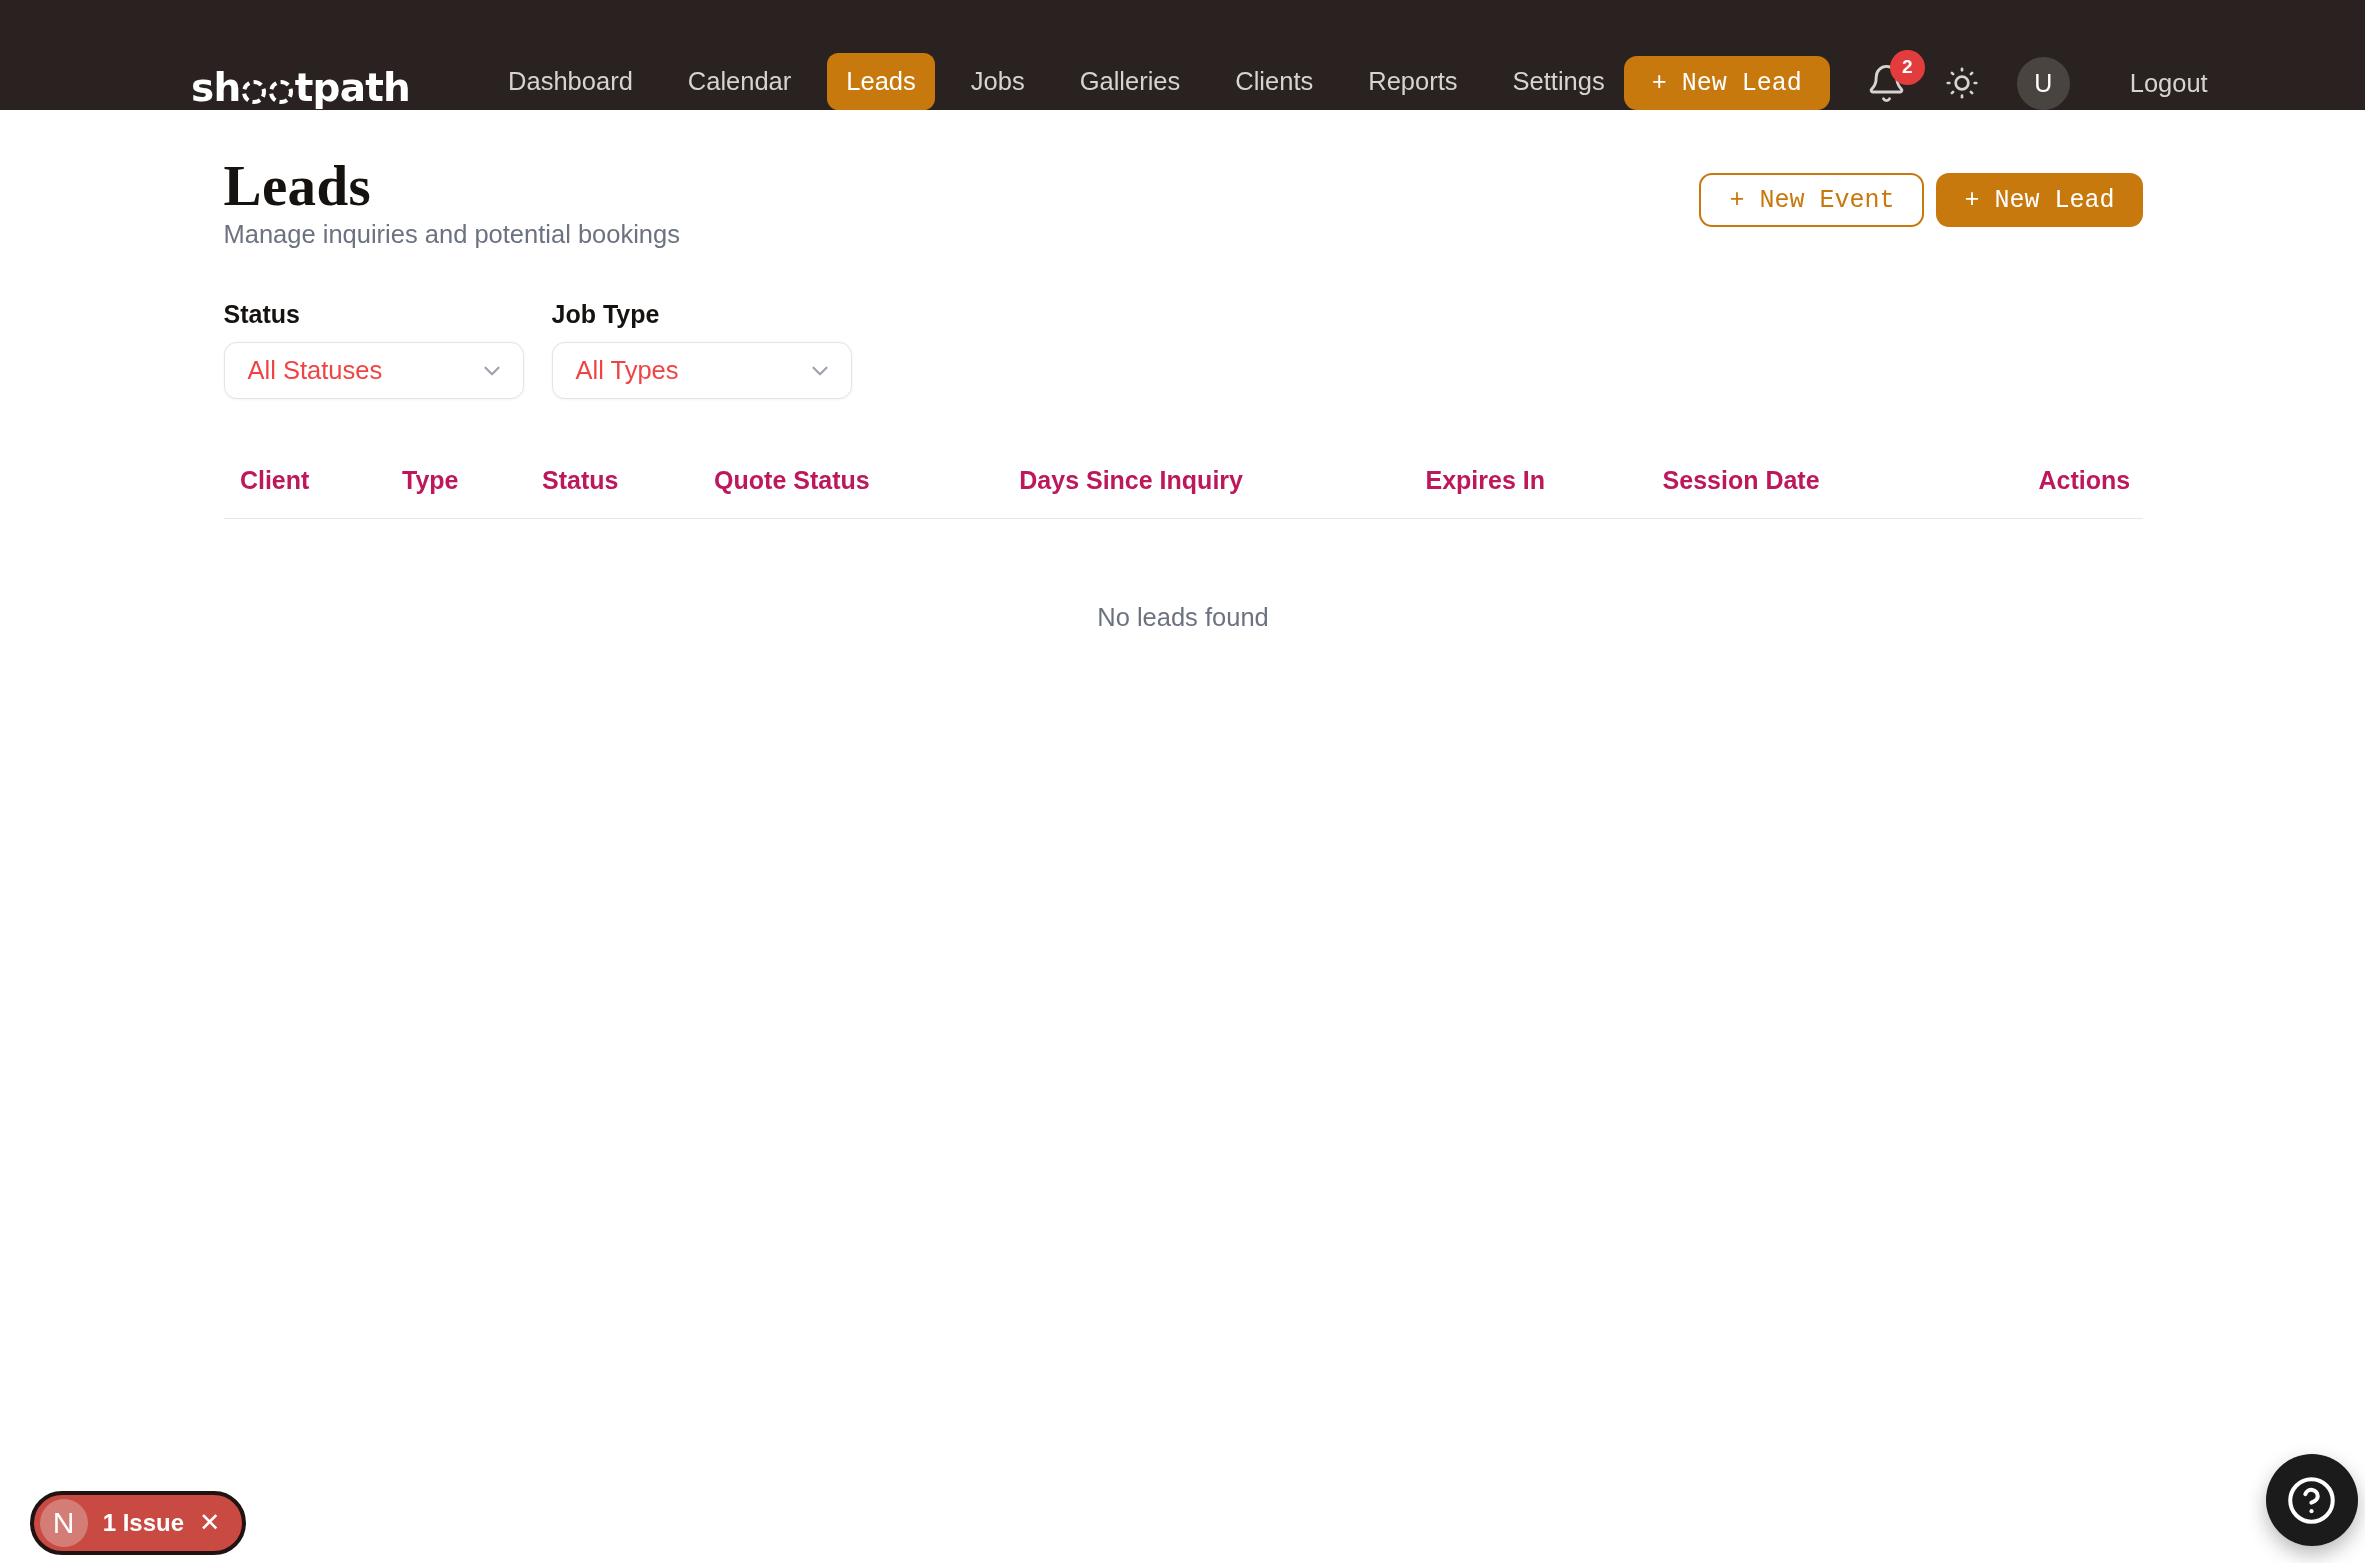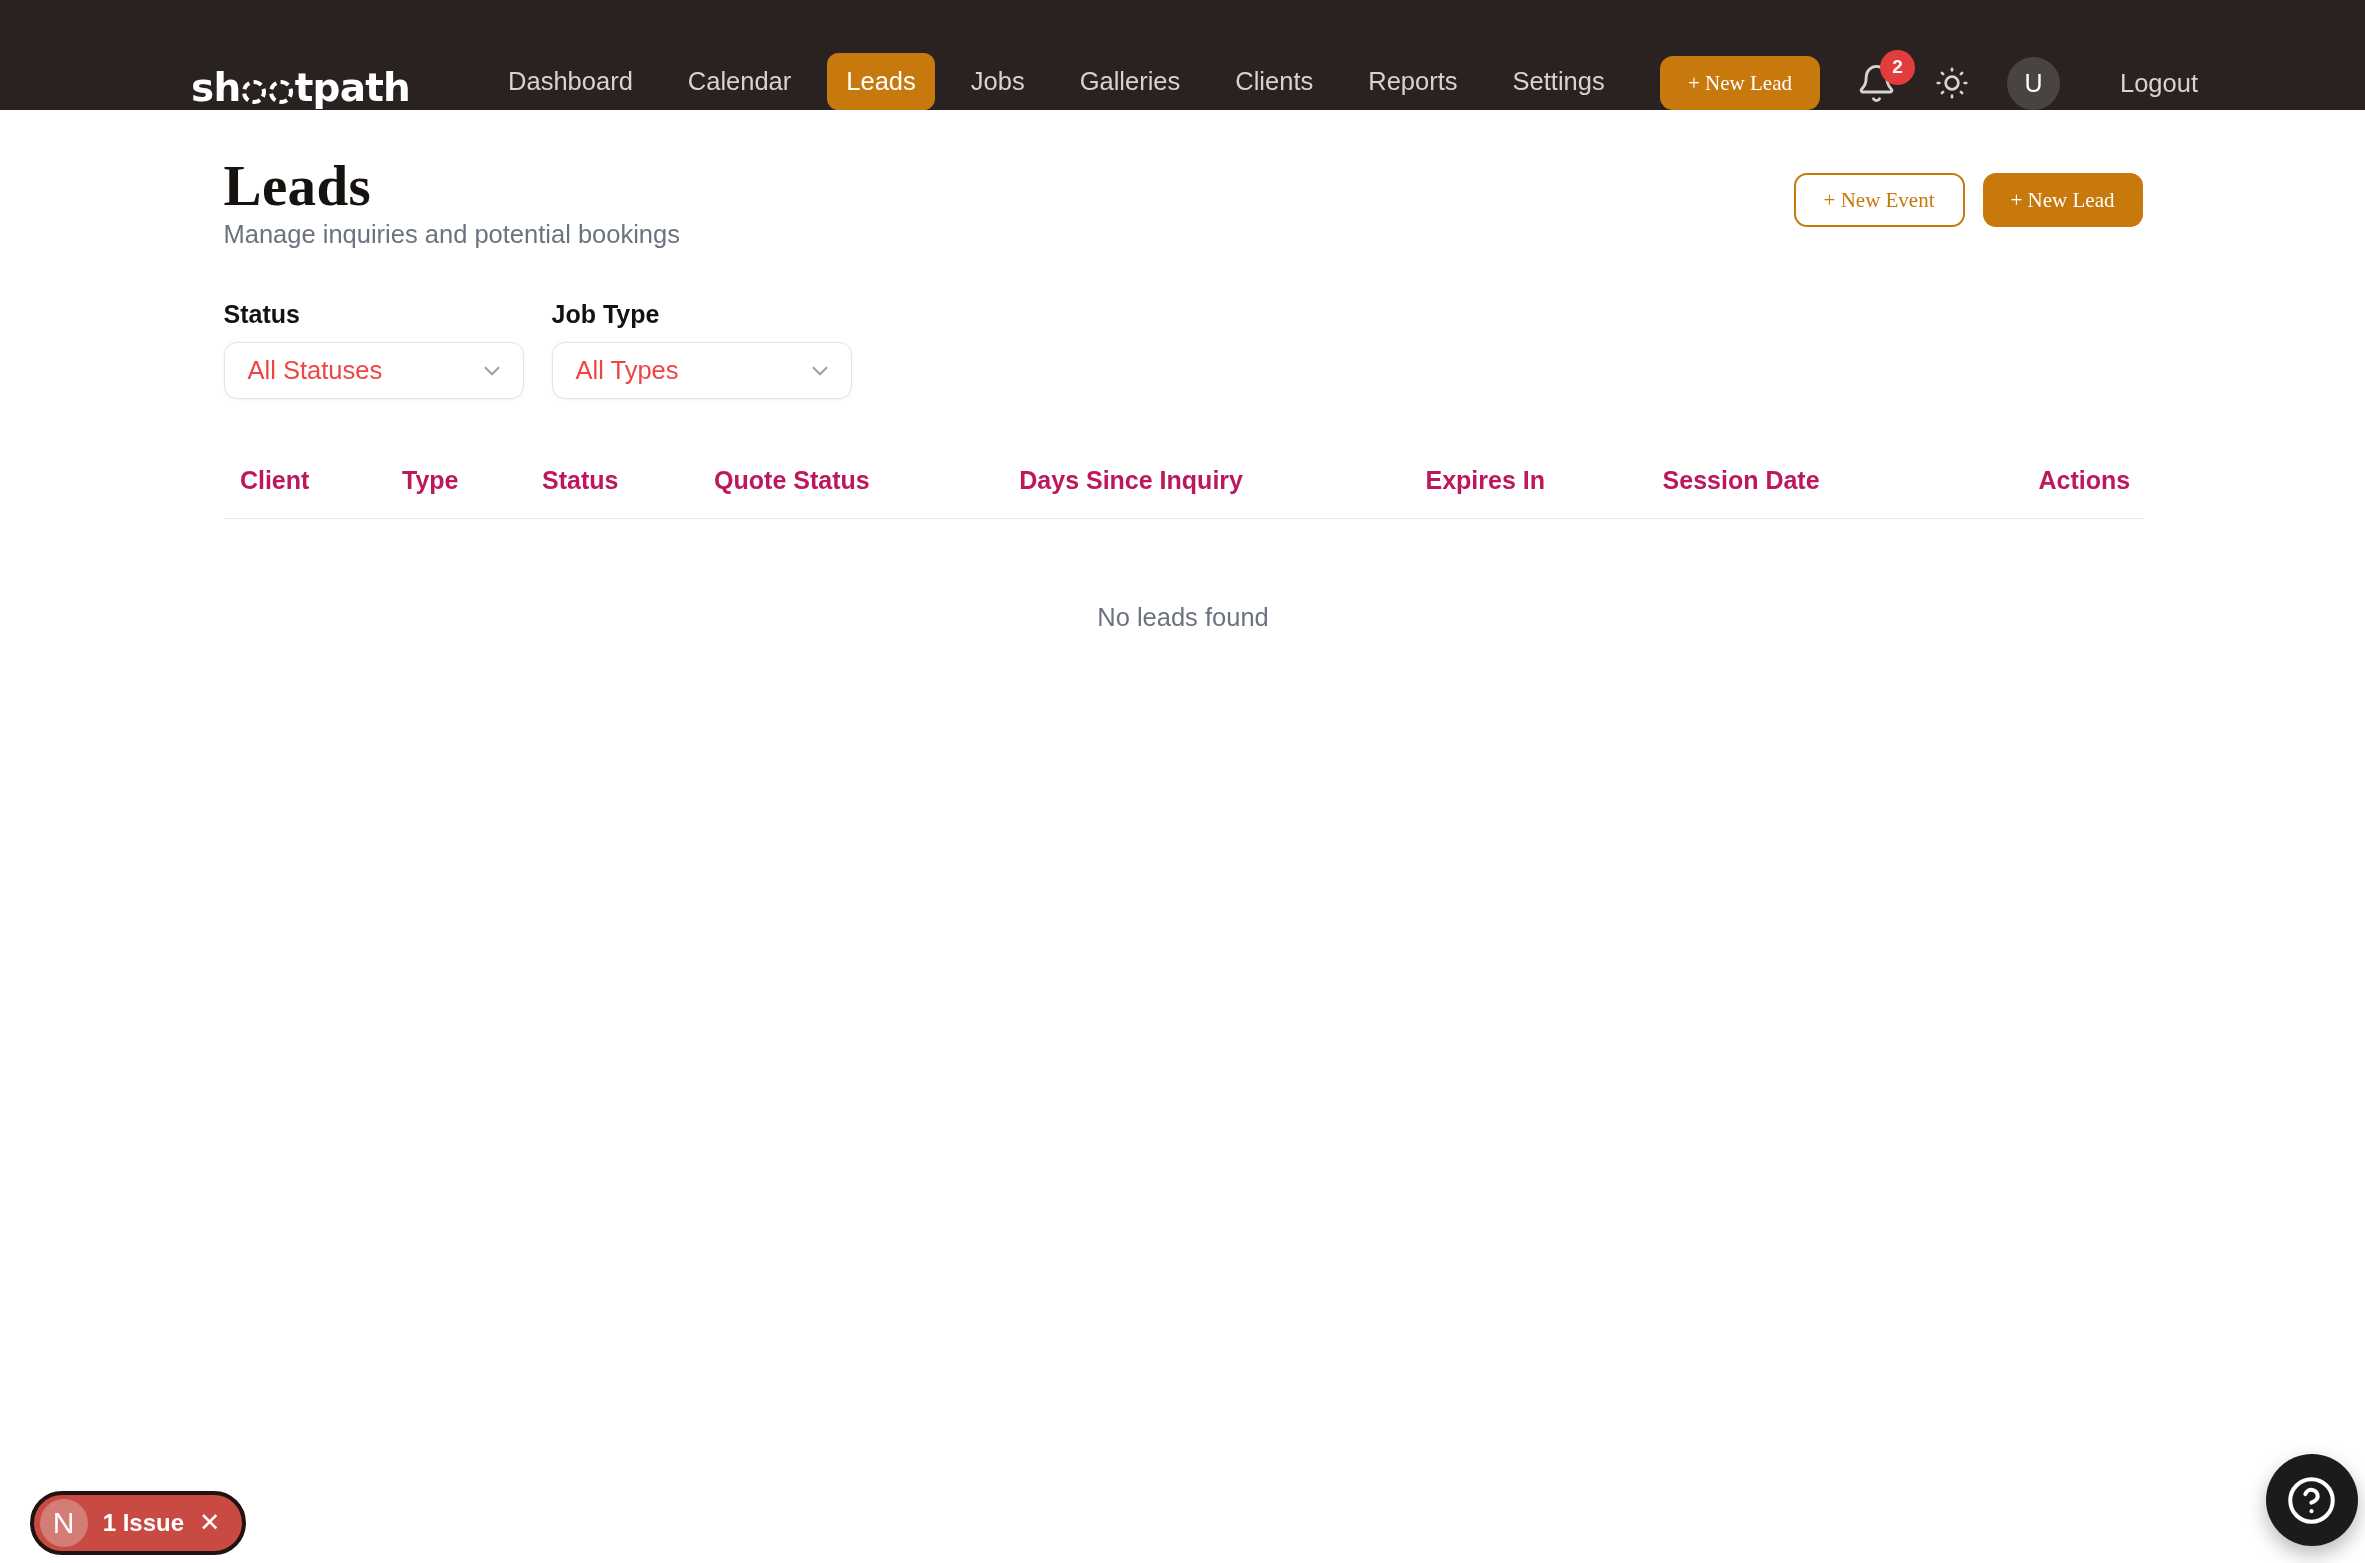--- a/index.html
+++ b/index.html
@@ -18,40 +18,40 @@
   .logo { display:flex; align-items:center; cursor:pointer;
     font-family:"DejaVu Sans", sans-serif; font-weight:bold;
     color:#fff; font-size:39px; letter-spacing:-0.8px; }
   .logo-o { width:24px; height:24px; border:4.1px dashed #fff; border-radius:50%;
     display:inline-block; margin:8.2px 1.6px 0; }
   .nav-links { display:flex; align-items:center; gap:17px; margin-left:79px; }
   .nav-link { color:#d7d3d0; font-size:25.5px; padding:14px 19px; border-radius:11.5px;
     text-decoration:none; cursor:pointer; white-space:nowrap; }
   .nav-link.active { background:#c8790e; color:#fff; }
   .nav-right { margin-left:auto; display:flex; align-items:center; gap:36px; }
-  .btn { font-size:21px; border-radius:13px; padding:0 28px; height:54px;
-    font-family:Liberation Serif, serif; cursor:pointer; white-space:nowrap; }
+  .btn { font-size:25px; border-radius:13px; padding:0 28px; height:54px;
+    font-family:Liberation Mono, monospace; cursor:pointer; white-space:nowrap; }
   .btn-filled { background:#c8790e; color:#fff; border:none; }
   .btn-outline { background:#fff; color:#c8790e; border:2.5px solid #c8790e; }
   .bell-wrap { position:relative; cursor:pointer; display:flex; align-items:center; }
   .badge { position:absolute; top:-13px; right:-18px; background:#e23c3c; color:#fff;
     font-size:19px; font-weight:bold; width:35px; height:35px; border-radius:50%;
     display:flex; align-items:center; justify-content:center; }
   .sun-wrap { cursor:pointer; display:flex; align-items:center; }
   .avatar { width:53px; height:53px; border-radius:50%; background:#4a4441; color:#fff;
     display:flex; align-items:center; justify-content:center; font-size:25px; cursor:pointer; }
   .logout { color:#d7d3d0; font-size:25.5px; cursor:pointer; text-decoration:none;margin-left:24px; }
 
   
   .container { width:1919px; margin:0 auto; padding-top:43px; }
   .page-head { display:flex; justify-content:space-between; align-items:flex-start; }
   .page-title { font-family:"Liberation Serif", serif; font-size:57px; font-weight:700;
     margin:0; color:#16120f; letter-spacing:0.4px; }
   .page-subtitle { font-size:25.5px; color:#6b7280; margin:2px 0 0; }
-  .head-actions { display:flex; gap:18px; margin-top:20px; }
+  .head-actions { display:flex; gap:12px; margin-top:20px; }
 
   .filters { display:flex; gap:28px; margin-top:51px; }
   .filter-label { display:block; font-size:25px; font-weight:600; margin-bottom:13px; color:#15120f; }
   .select { width:300px; height:57px; border:1.6px solid #e4e4e8; border-radius:13px;
     display:flex; align-items:center; justify-content:space-between;
     padding:0 18px 0 23px; font-size:25.5px; color:#ef4444; background:#fff;
     cursor:pointer; box-shadow:0 0.8px 2.5px rgba(0,0,0,0.05); }
 
   .leads-table { width:100%; border-collapse:collapse; margin-top:67px; table-layout:fixed; }
   .leads-table thead tr { border-bottom:1.6px solid #e5e7eb; }

